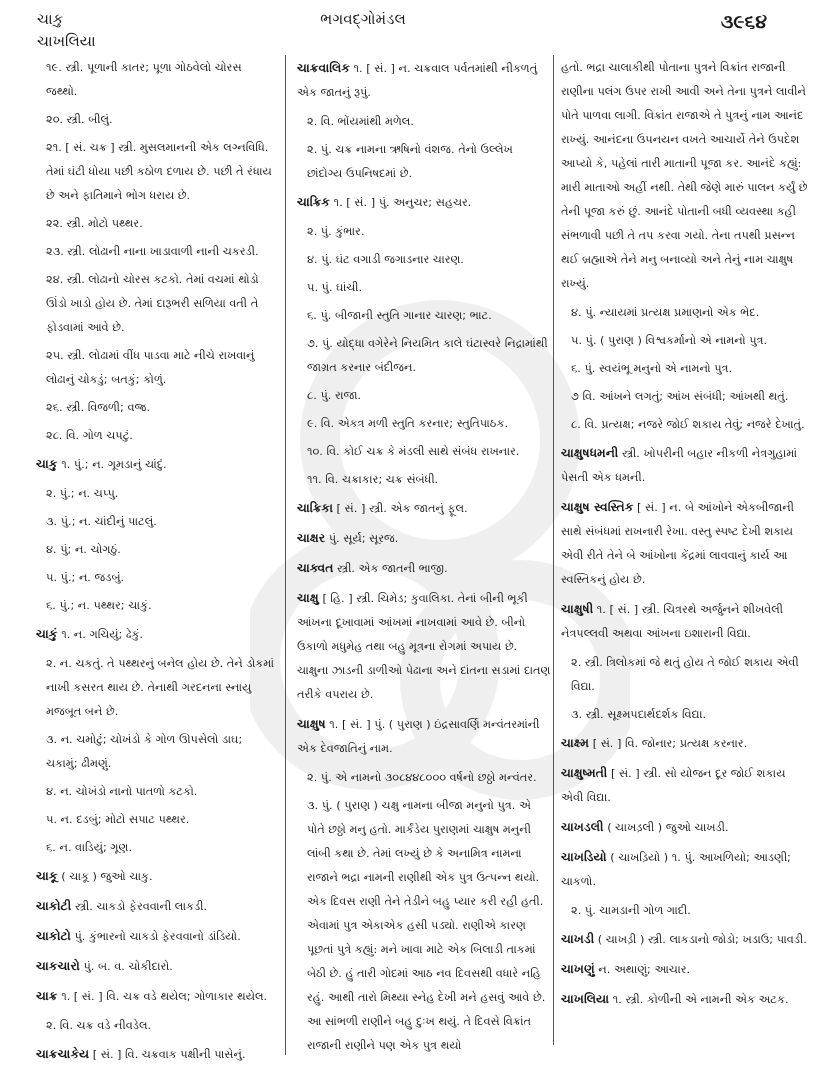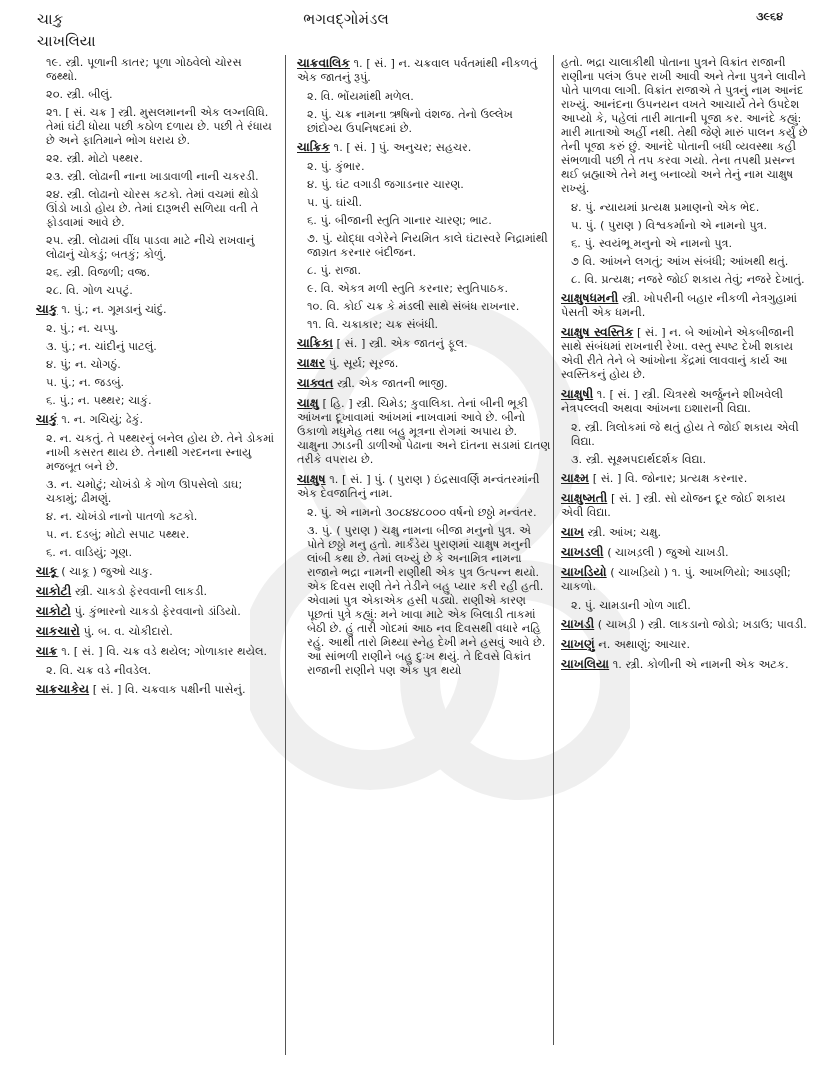--- a/index.html
+++ b/index.html
@@ -10,37 +10,37 @@
   }
   .watermark {
     position: absolute; left: 250px; top: 300px; width: 380px; height: 520px;
     pointer-events: none; opacity: 0.06;
   }
   .header {
     position: absolute; left: 0; top: 0; width: 825px; height: 50px;
   }
   .hdr-left-1 { position: absolute; left: 37px; top: 10px; font-size: 15px; }
   .hdr-left-2 { position: absolute; left: 37px; top: 32px; font-size: 15px; }
-  .hdr-center { position: absolute; left: 0; width: 692px; top: 10px; text-align: center; font-size: 15px; }
-  .hdr-right { position: absolute; right: 42px; top: 10px; font-size: 11px; font-weight: bold; }
+  .hdr-center { position: absolute; left: 0; width: 692px; top: 10px; text-align: center; font-size: 15px; padding-left: 17px; }
+  .hdr-right { position: absolute; right: 58px; top: 10px; font-size: 19px; font-weight: bold; }
 
   .col {
     position: absolute; top: 56px; bottom: 20px; overflow: hidden;
-    font-size: 11.3px; line-height: 14px;
+    font-size: 11.3px; line-height: 24px;
   }
   .col-1 { left: 36px; width: 240px; }
   .col-2 { left: 297px; width: 254px; }
   .col-3 { left: 561px; width: 248px; }
   .rule { position: absolute; width: 1px; background: #555; }
   .rule-1 { left: 285px; top: 55px; height: 1000px; }
   .rule-2 { left: 553px; top: 55px; height: 990px; }
 
   .entry { margin: 0 0 5px 0; text-indent: 0; }
   .entry.sub { padding-left: 10px; margin-bottom: 4px; }
-  .hw { font-weight: bold; font-size: 12.3px; text-decoration: underline; }
+  .hw { font-weight: bold; font-size: 12.3px; }
   .txt { }
 </style>
 </head>
 <body>
 
 <svg class="watermark" viewBox="0 0 380 520">
   <circle cx="190" cy="140" r="120" fill="none" stroke="#000" stroke-width="40"></circle>
   <circle cx="120" cy="360" r="110" fill="none" stroke="#000" stroke-width="40"></circle>
   <circle cx="270" cy="380" r="100" fill="none" stroke="#000" stroke-width="40"></circle>
 </svg>
@@ -114,20 +114,19 @@
     <p class="entry sub"><span class="txt">૬. પું. સ્વયંભૂ મનુનો એ નામનો પુત્ર.</span></p>
     <p class="entry sub"><span class="txt">૭ વિ. આંખને લગતું; આંખ સંબંધી; આંખથી થતું.</span></p>
     <p class="entry sub"><span class="txt">૮. વિ. પ્રત્યક્ષ; નજરે જોઈ શકાય તેવું; નજરે દેખાતું.</span></p>
     <p class="entry head"><span class="hw">ચાક્ષુષધમની</span> <span class="txt">સ્ત્રી. ખોપરીની બહાર નીકળી નેત્રગુહામાં પેસતી એક ધમની.</span></p>
     <p class="entry head"><span class="hw">ચાક્ષુષ સ્વસ્તિક</span> <span class="txt">[ સં. ] ન. બે આંખોને એકબીજાની સાથે સંબંધમાં રાખનારી રેખા. વસ્તુ સ્પષ્ટ દેખી શકાય એવી રીતે તેને બે આંખોના કેંદ્રમાં લાવવાનું કાર્ય આ સ્વસ્તિકનું હોય છે.</span></p>
     <p class="entry head"><span class="hw">ચાક્ષુષી</span> <span class="txt">૧. [ સં. ] સ્ત્રી. ચિત્રરથે અર્જુનને શીખવેલી નેત્રપલ્લવી અથવા આંખના ઇશારાની વિદ્યા.</span></p>
     <p class="entry sub"><span class="txt">૨. સ્ત્રી. ત્રિલોકમાં જે થતું હોય તે જોઈ શકાય એવી વિદ્યા.</span></p>
     <p class="entry sub"><span class="txt">૩. સ્ત્રી. સૂક્ષ્મપદાર્થદર્શક વિદ્યા.</span></p>
     <p class="entry head"><span class="hw">ચાક્ષ્મ</span> <span class="txt">[ સં. ] વિ. જોનાર; પ્રત્યક્ષ કરનાર.</span></p>
     <p class="entry head"><span class="hw">ચાક્ષુષ્મતી</span> <span class="txt">[ સં. ] સ્ત્રી. સો યોજન દૂર જોઈ શકાય એવી વિદ્યા.</span></p>
-    <p class="entry head"><span class="hw">ચાખ</span> <span class="txt">સ્ત્રી. આંખ; ચક્ષુ.</span></p>
     <p class="entry head"><span class="hw">ચાખડલી</span> <span class="txt">( ચાખડ઼લી ) જુઓ ચાખડી.</span></p>
     <p class="entry head"><span class="hw">ચાખડિયો</span> <span class="txt">( ચાખડ઼િયો ) ૧. પું. આખળિયો; આડણી; ચાકળો.</span></p>
     <p class="entry sub"><span class="txt">૨. પું. ચામડાની ગોળ ગાદી.</span></p>
     <p class="entry head"><span class="hw">ચાખડી</span> <span class="txt">( ચાખડ઼ી ) સ્ત્રી. લાકડાનો જોડો; ખડાઉ; પાવડી.</span></p>
     <p class="entry head"><span class="hw">ચાખણું</span> <span class="txt">ન. અથાણું; આચાર.</span></p>
     <p class="entry head"><span class="hw">ચાખલિયા</span> <span class="txt">૧. સ્ત્રી. કોળીની એ નામની એક અટક.</span></p>
   </div>
 
 </body></html>

